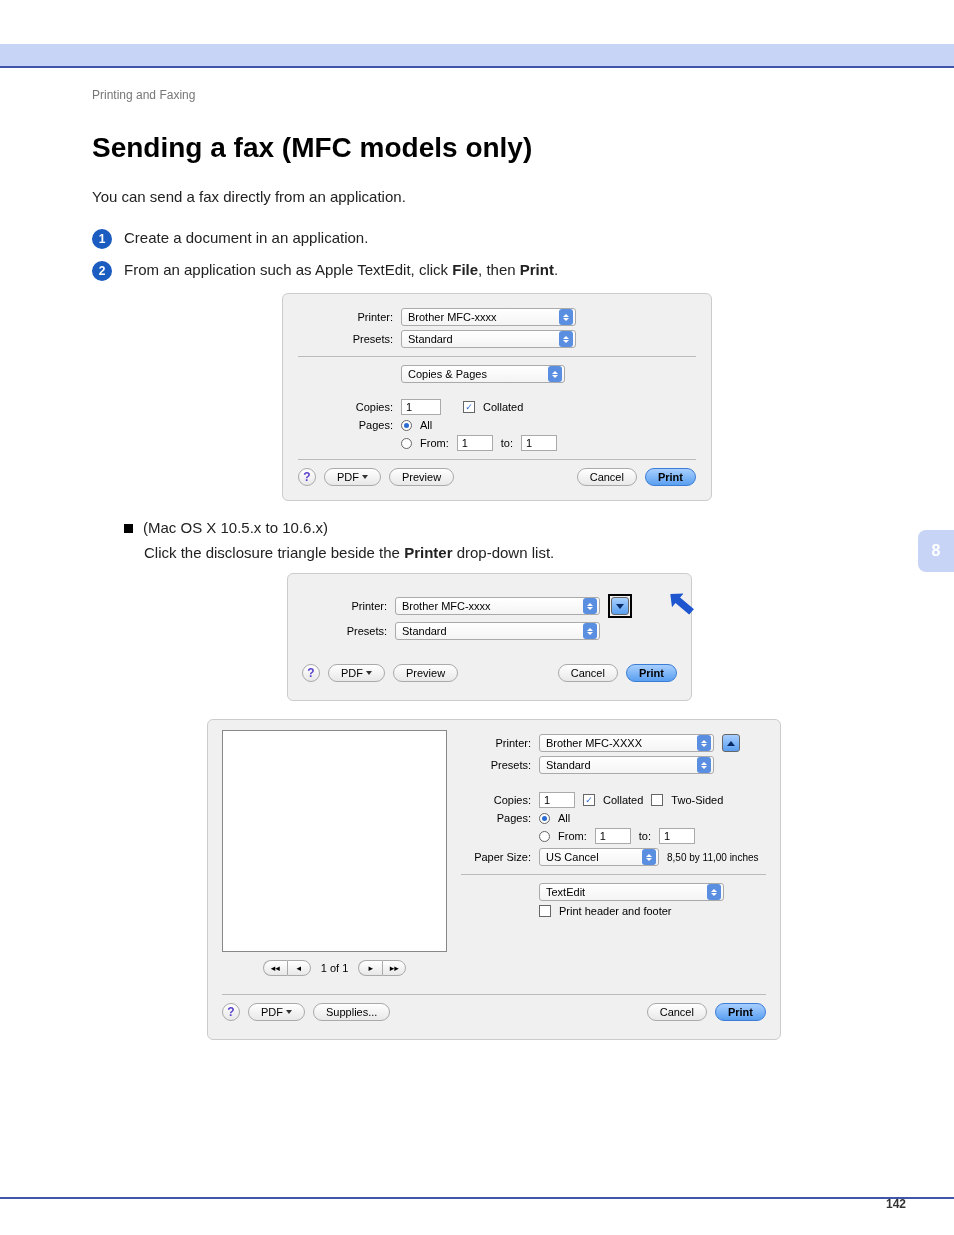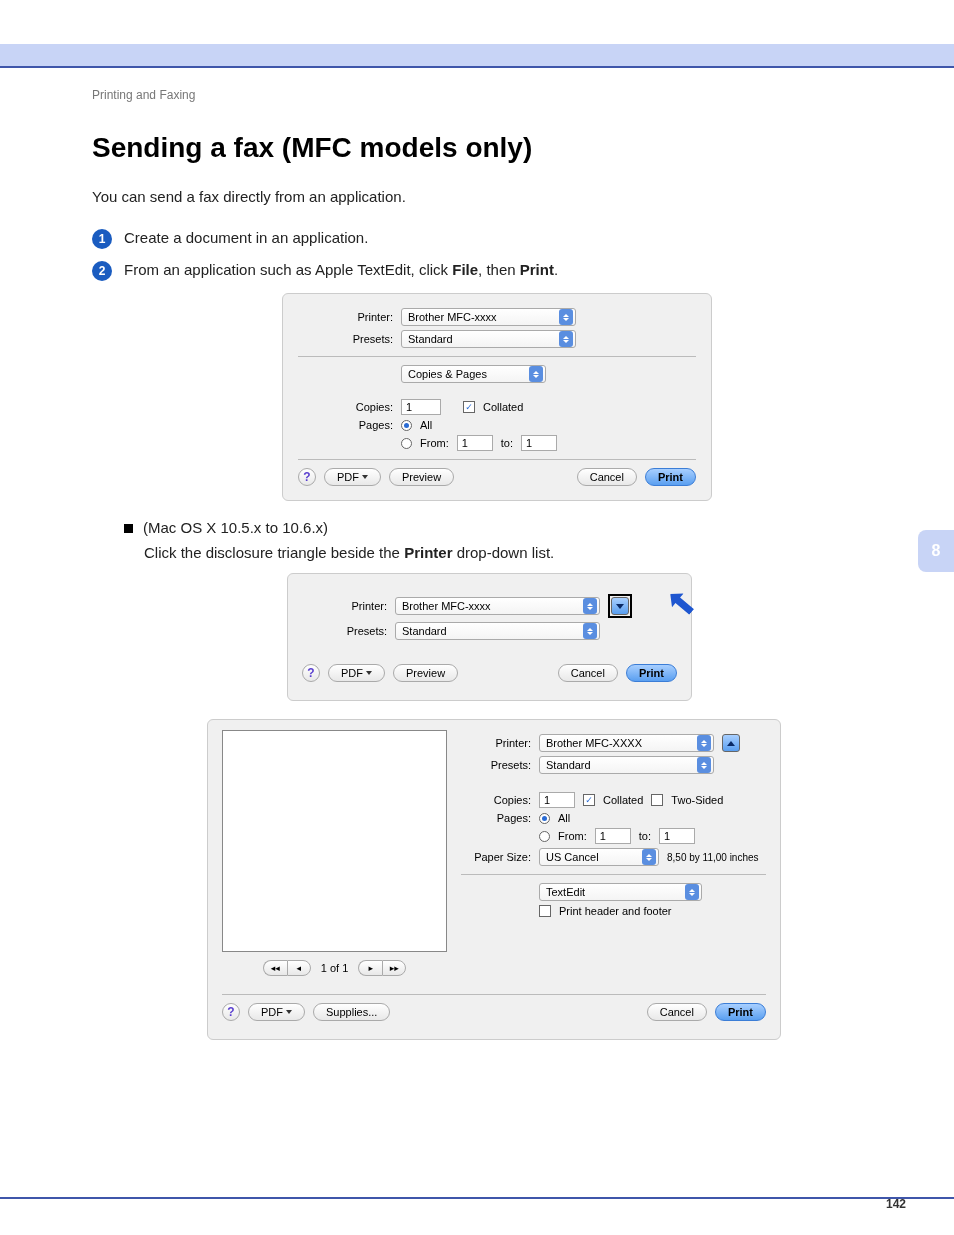--- a/index.html
+++ b/index.html
@@ -119,21 +119,21 @@
           <span>Standard</span>
           <span class="sel-arrows">
               <span class="tri-up"></span>
               <span class="tri-down"></span>
             </span>
         </div>
       </div>
       <div class="hr"></div>
       <div class="row">
         <div class="lbl"></div>
-        <div class="select" style="width:145px">
+        <div class="select" style="width:164px">
           <span>Copies &amp; Pages</span>
           <span class="sel-arrows">
               <span class="tri-up"></span>
               <span class="tri-down"></span>
             </span>
         </div>
       </div>
       <div style="height:8px"></div>
       <div class="row">
         <div class="lbl">Copies:</div>
@@ -295,21 +295,21 @@
               <span class="sel-arrows">
                   <span class="tri-up"></span>
                   <span class="tri-down"></span>
                 </span>
             </div>
             <span style="font-size:10px">8,50 by 11,00 inches</span>
           </div>
           <div class="hr"></div>
           <div class="row">
             <div class="lbl" style="width:70px"></div>
-            <div class="select" style="width:163px">
+            <div class="select" style="width:185px">
               <span>TextEdit</span>
               <span class="sel-arrows">
                   <span class="tri-up"></span>
                   <span class="tri-down"></span>
                 </span>
             </div>
           </div>
           <div class="row">
             <div class="lbl" style="width:70px"></div>
             <span class="checkbox"></span>

